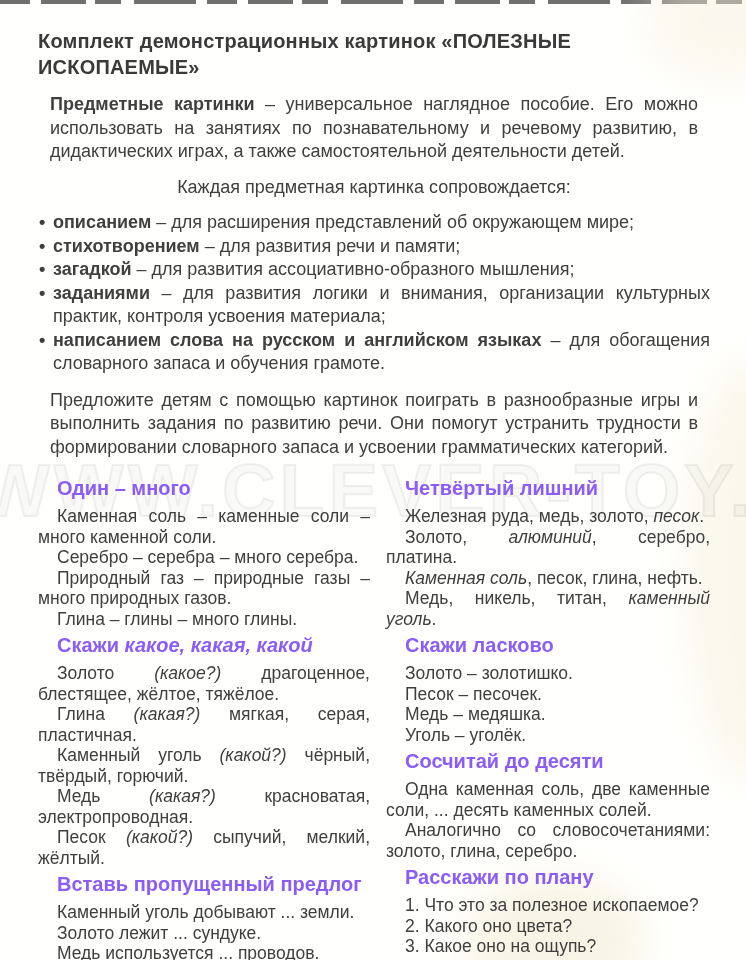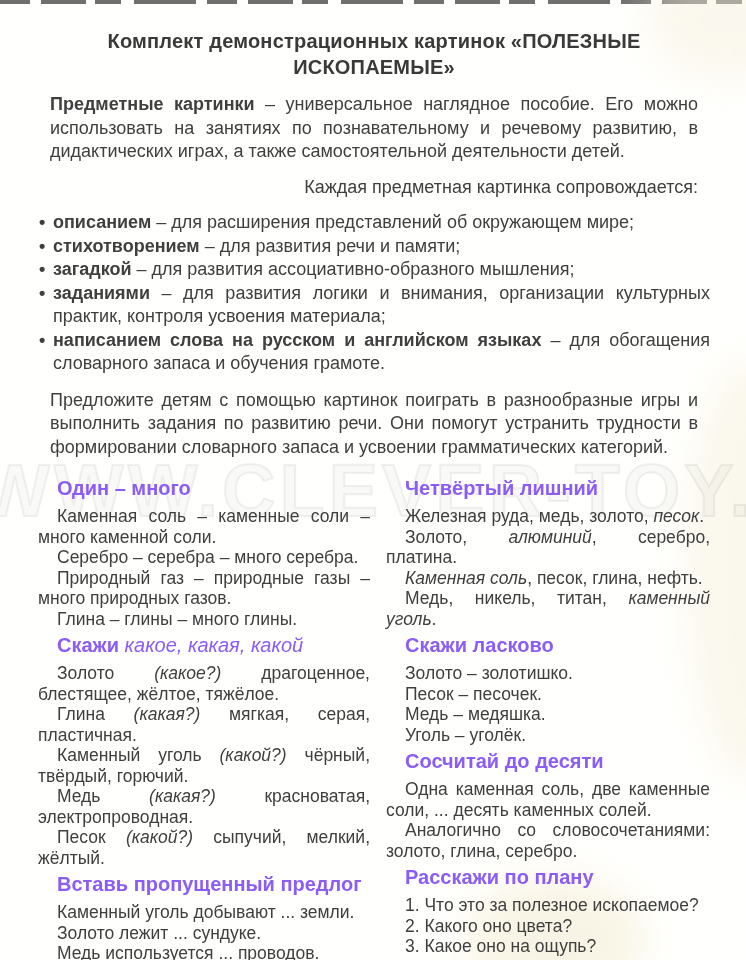--- a/index.html
+++ b/index.html
@@ -31,26 +31,26 @@
     text-align:center;white-space:nowrap;
     font-size:74px;font-weight:700;letter-spacing:4px;
     color:rgba(130,130,130,0.05);
     -webkit-text-stroke:2px rgba(120,120,120,0.10);
     pointer-events:none;z-index:1;
   }
 
   .page{position:relative;z-index:2;padding:0 36px 0 38px;}
 
   .title{
-    font-size:20px;line-height:26px;font-weight:700;text-align:center;
+    font-size:20px;line-height:26px;font-weight:700;
     color:#3a3a3a;margin:24px 0 0 0;letter-spacing:.2px;
   }
   .para{font-size:18px;line-height:23.5px;text-align:justify;margin:12px;}
   .p1{margin-top:13px;}
-  .accompany{margin-top:9px;text-align:right;}
+  .accompany{margin-top:9px;text-align:center;}
   .blist{list-style:none;margin:1px 0 0 0;padding:0;}
   .bitem{
     position:relative;padding-left:15px;
     font-size:18px;line-height:23.5px;text-align:justify;
   }
   .blt{position:absolute;left:1px;top:0;font-weight:700;}
   .suggest{margin-top:13px;}
 
   .cols{display:flex;gap:16px;margin-top:5px;align-items:flex-start;}
   .col-l{width:332px;flex:0 0 auto;}
@@ -60,21 +60,21 @@
     margin:6px 0 7px 0;text-indent:19px;color:#8b5cf6;
   }
   .xh.first{margin-top:7px;}
   .xp{
     font-size:17.5px;line-height:20.5px;margin:0;
     text-indent:19px;text-align:justify;
   }
 
   .run-b{font-weight:700;}
   .run-i{font-style:italic;}
-  .run-bi{font-weight:400;font-style:italic;}
+  .run-bi{font-weight:700;font-style:italic;}
 </style>
 </head>
 <body>
 
 <div class="cut"></div>
 <div class="blob blob-bottom"></div>
 <div class="blob blob-right"></div>
 <div class="blob blob-corner"></div>
 <div class="watermark">WWW.CLEVER-TOY.RU</div>
 

